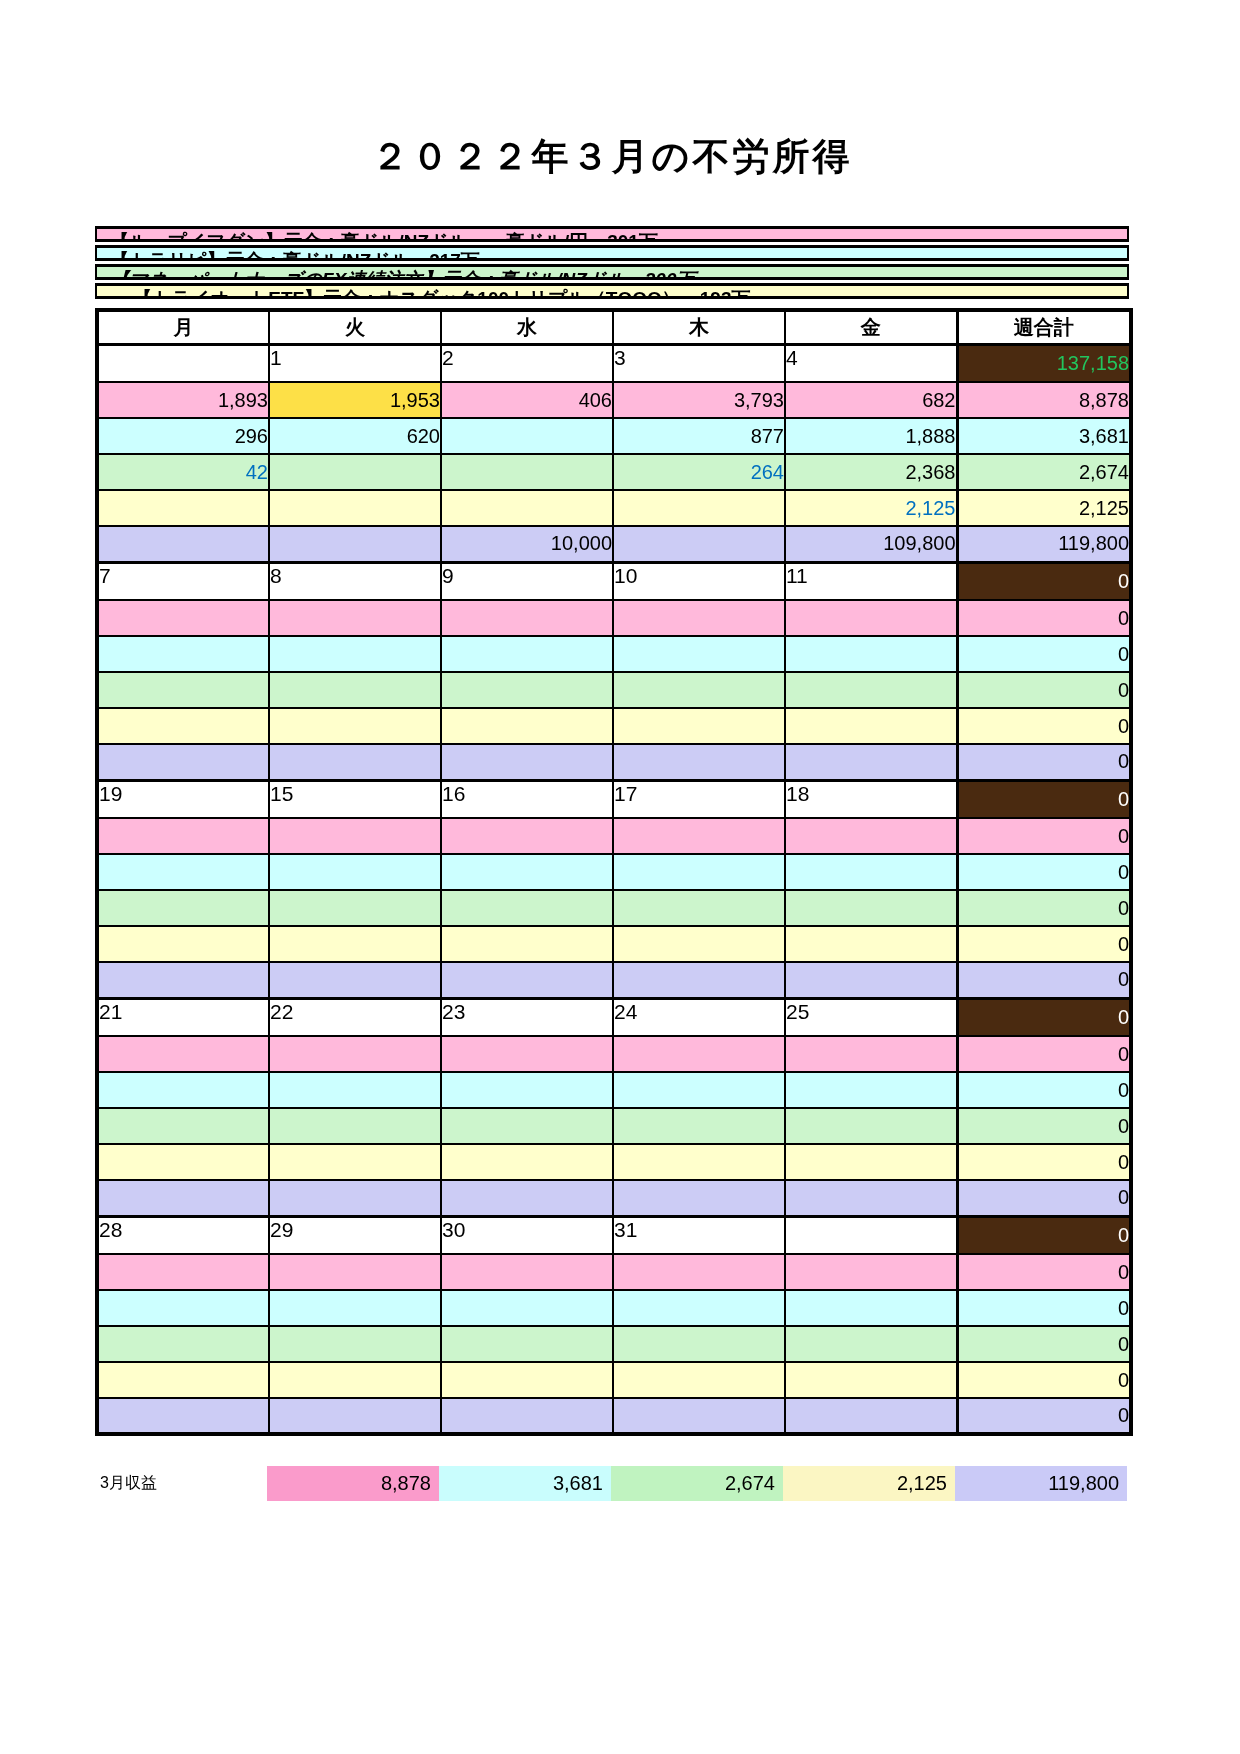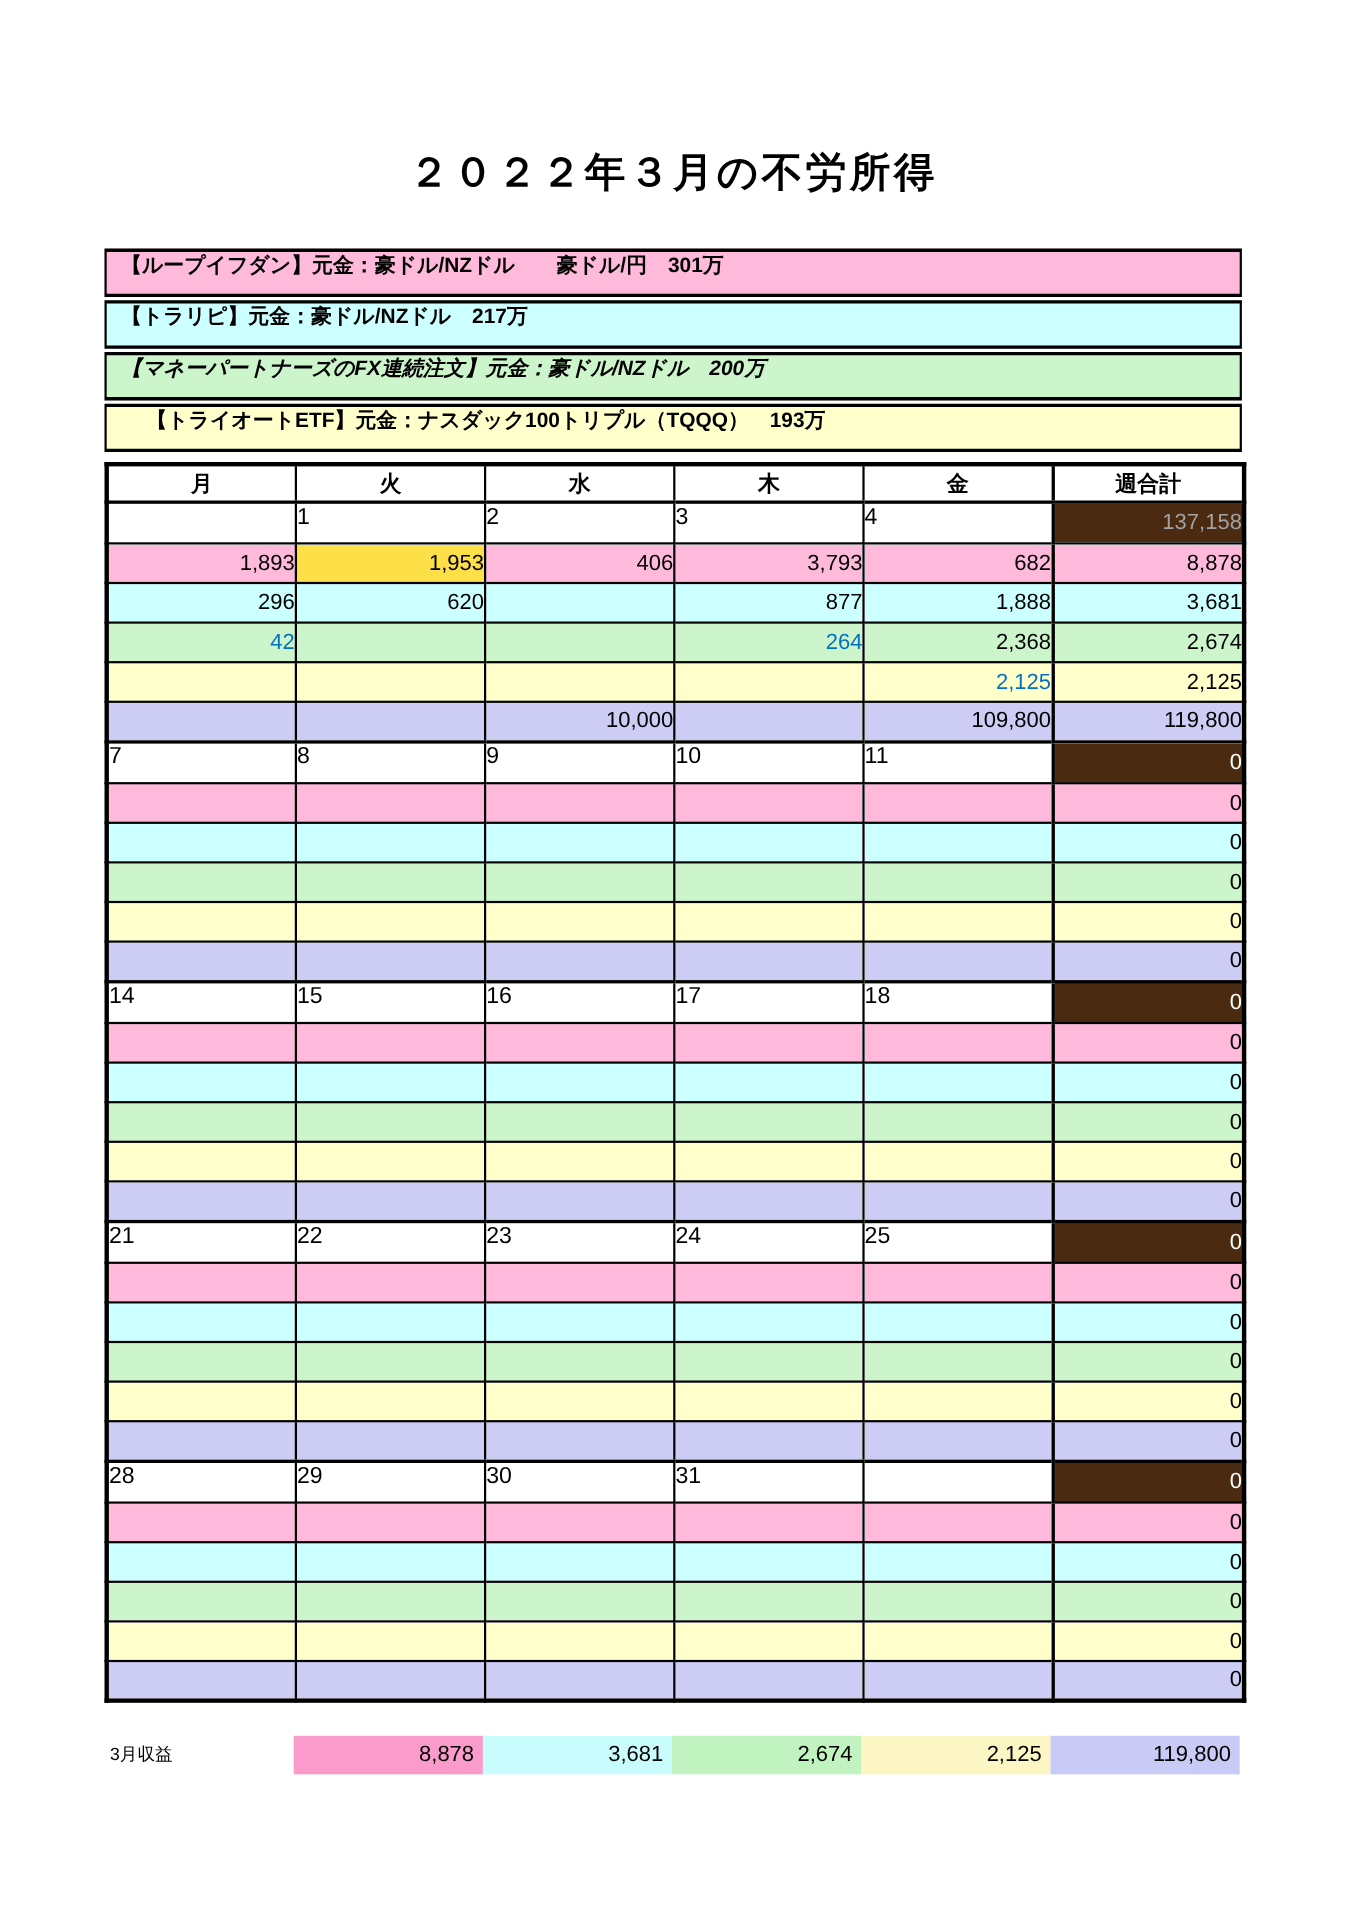--- a/index.html
+++ b/index.html
@@ -8,21 +8,21 @@
     font-family:"Liberation Sans","DejaVu Sans",sans-serif;
     color:#000;
   }
   .sheet{position:absolute;left:95px;top:0;width:1034px;}
   .title{
     text-align:center;padding-top:132px;margin-bottom:44px;
     font-size:37px;font-weight:bold;letter-spacing:3px;
   }
   .bands{margin-bottom:9px;}
   .band{
-    box-sizing:border-box;height:44px;margin-bottom:3px;
+    box-sizing:border-box;height:16px;margin-bottom:3px;
     border:2px solid #000;border-top-width:3px;border-bottom-width:3px;
     font-size:19px;font-weight:bold;line-height:25px;
     padding-left:13px;overflow:hidden;white-space:nowrap;
   }
   table.calendar{
     width:1034px;border-collapse:collapse;table-layout:fixed;
     border:4px solid #000;
   }
   table.calendar th, table.calendar td{
     box-sizing:border-box;border:2px solid #000;
@@ -80,21 +80,21 @@
           <th>木</th>
           <th>金</th>
           <th class="wt-col">週合計</th>
         </tr>
         <tr class="date-row">
           <td class="date-cell"></td>
           <td class="date-cell">1</td>
           <td class="date-cell">2</td>
           <td class="date-cell">3</td>
           <td class="date-cell">4</td>
-          <td class="val wt-col" style="background: rgb(74, 42, 16); color: #a3a3a3;">137,158</td>
+          <td class="val wt-col" style="background: rgb(74, 42, 16); color: #22c55e;">137,158</td>
         </tr>
         <tr class="value-row">
           <td class="val" style="background: rgb(255, 185, 219);">1,893</td>
           <td class="val" style="background: #fde047;">1,953</td>
           <td class="val" style="background: rgb(255, 185, 219);">406</td>
           <td class="val" style="background: rgb(255, 185, 219);">3,793</td>
           <td class="val" style="background: rgb(255, 185, 219);">682</td>
           <td class="val wt-col" style="background: rgb(255, 185, 219);">8,878</td>
         </tr>
         <tr class="value-row">
@@ -171,21 +171,21 @@
         </tr>
         <tr class="value-row">
           <td class="val" style="background: rgb(204, 204, 245);"></td>
           <td class="val" style="background: rgb(204, 204, 245);"></td>
           <td class="val" style="background: rgb(204, 204, 245);"></td>
           <td class="val" style="background: rgb(204, 204, 245);"></td>
           <td class="val" style="background: rgb(204, 204, 245);"></td>
           <td class="val wt-col" style="background: rgb(204, 204, 245);">0</td>
         </tr>
         <tr class="date-row">
-          <td class="date-cell">14</td>
+          <td class="date-cell">19</td>
           <td class="date-cell">15</td>
           <td class="date-cell">16</td>
           <td class="date-cell">17</td>
           <td class="date-cell">18</td>
           <td class="val wt-col" style="background: rgb(74, 42, 16); color: rgb(255, 255, 255);">0</td>
         </tr>
         <tr class="value-row">
           <td class="val" style="background: rgb(255, 185, 219);"></td>
           <td class="val" style="background: rgb(255, 185, 219);"></td>
           <td class="val" style="background: rgb(255, 185, 219);"></td>

